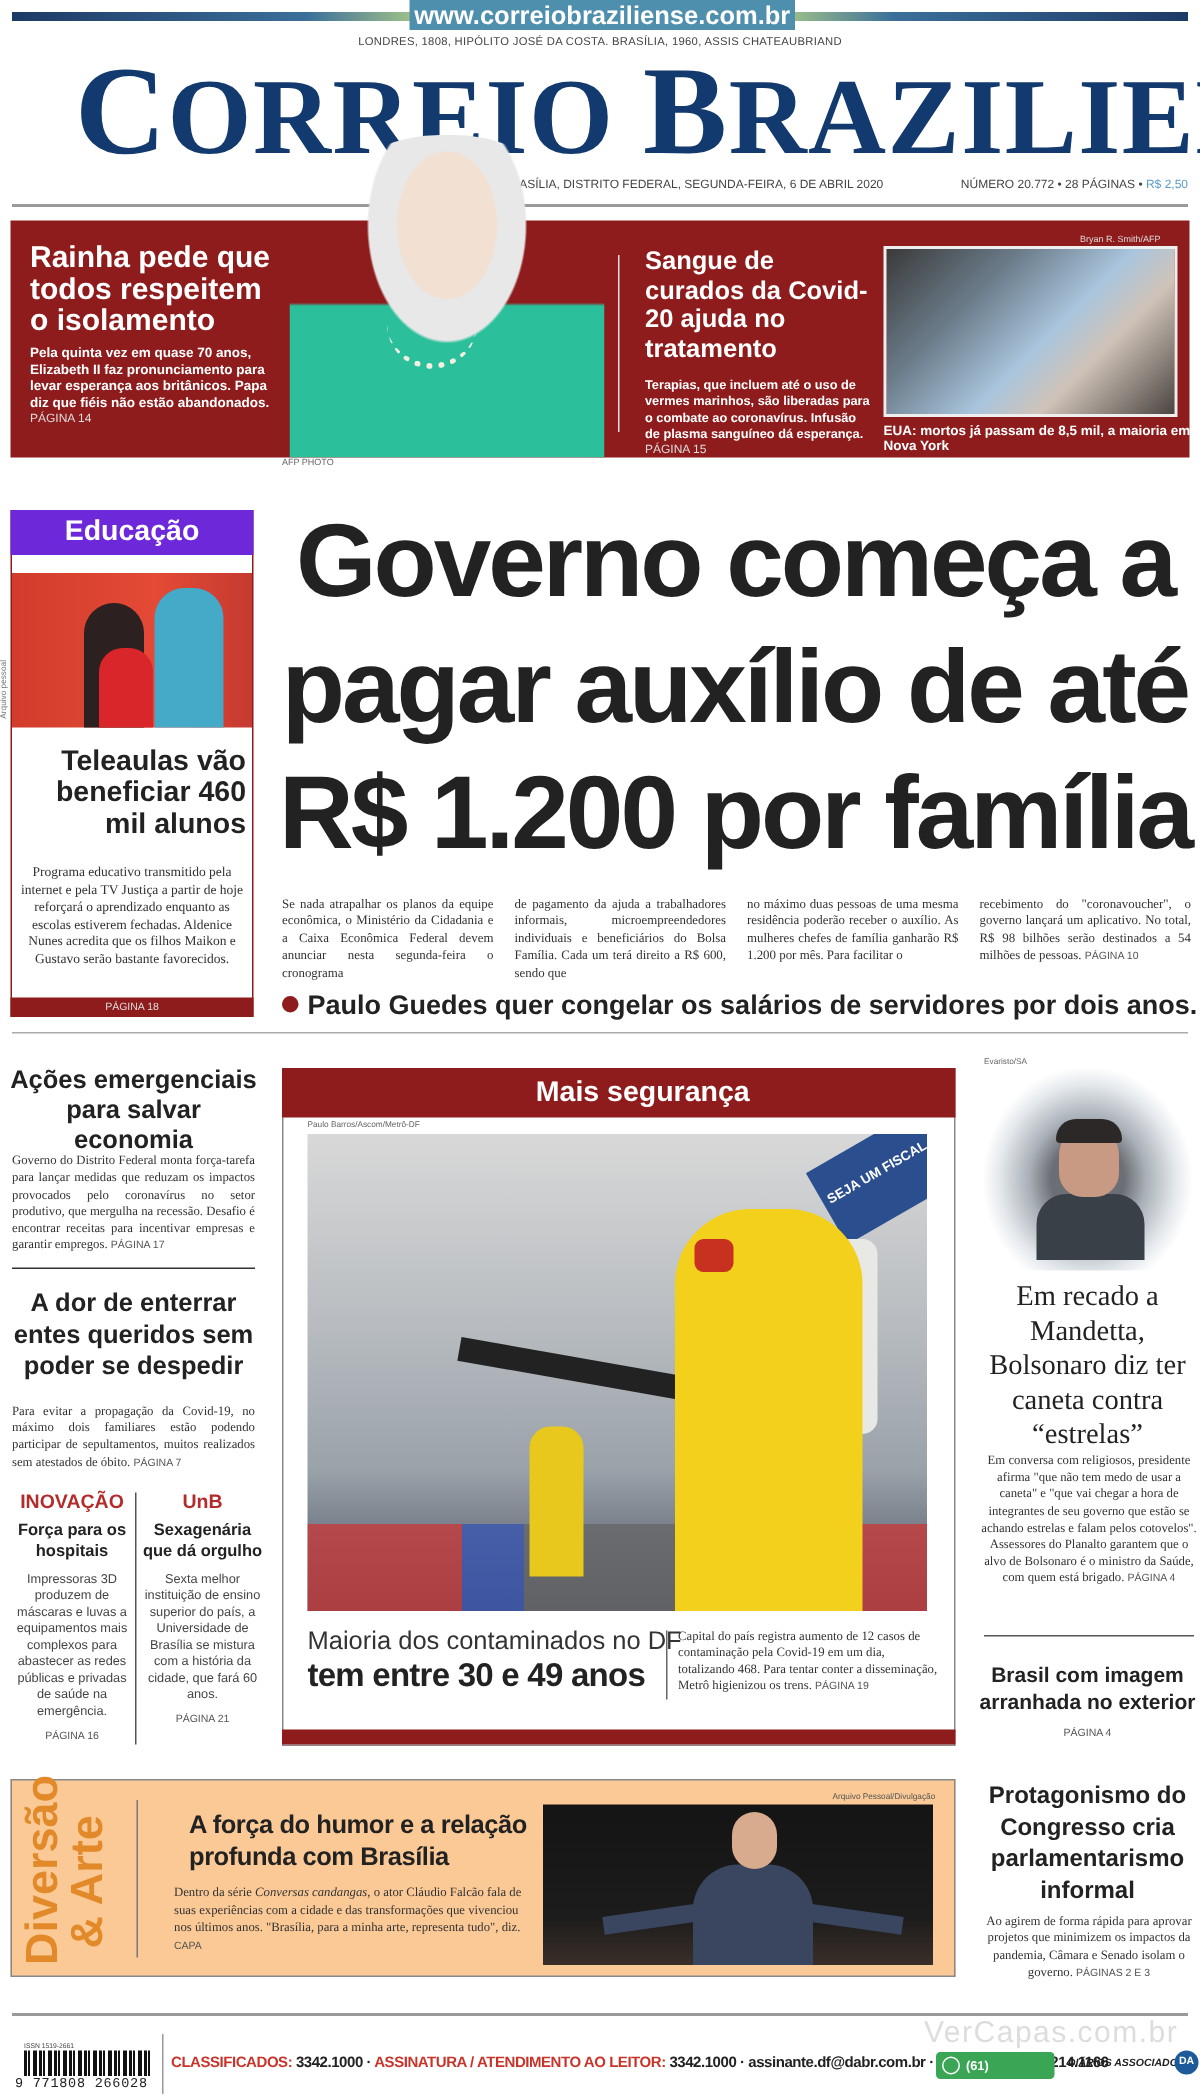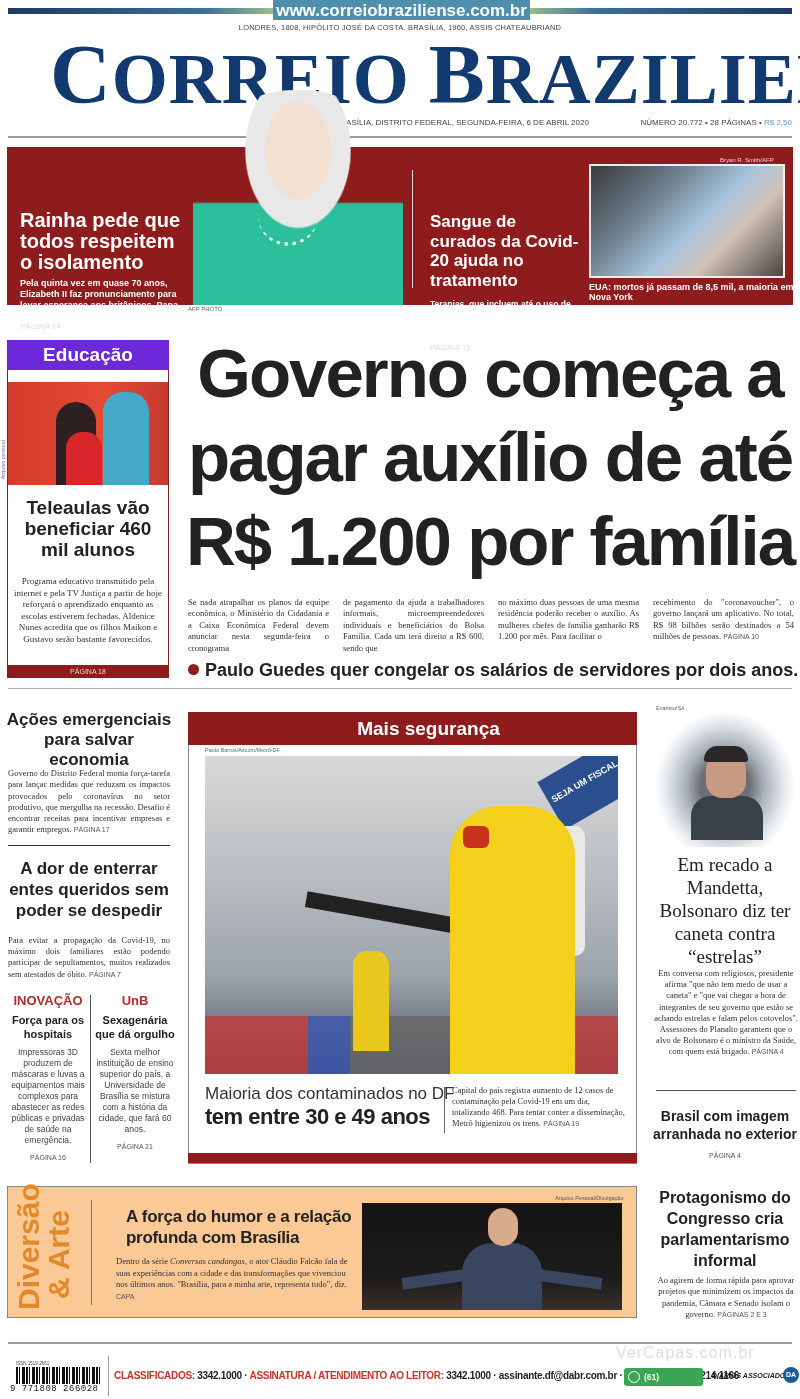--- a/index.html
+++ b/index.html
@@ -17,37 +17,37 @@
   .dateline { left: 335px; top: 118px; font-size: 8px; color: #444; }
   .edition { right: 8px; top: 118px; font-size: 8px; color: #444; }
   .edition .price { color: #5a9ac5; }
   .rule { left: 8px; width: 784px; height: 2px; background: #999; }
 
   
   .banner { left: 7px; top: 147px; width: 786px; height: 158px; background: #8f1c1c; }
   .queen-photo { left: 193px; top: 90px; width: 210px; height: 215px; border-radius: 100px 100px 0 0; background: radial-gradient(ellipse at 50% 28%, #f2e0d3 0 22%, #e8e8e8 23% 35%, transparent 36%), linear-gradient(180deg, transparent 0 52%, #2bbf9c 53% 100%); }
   .queen-photo .pearls { position:absolute; left: 65px; top: 120px; width: 60px; height: 36px; border-bottom: 4px dotted #f4f0e0; border-radius: 0 0 40px 40px; }
   .afp-credit { left: 188px; top: 306px; font-size: 6px; color: #666; }
-  .banner-h { color: #fff; font-weight: bold; font-size: 20px; line-height: 21px; margin-top: 48px; }
+  .banner-h { color: #fff; font-weight: bold; font-size: 20px; line-height: 21px; }
   .banner-p { color: #fff; font-size: 9px; line-height: 11px; font-weight: bold; }
   .banner-pg { color: #ddd; font-size: 8px; }
   .banner-divider { left: 412px; top: 170px; width: 1px; height: 118px; background: #ddd; }
   .ems-photo { left: 589px; top: 164px; width: 196px; height: 114px; border: 2px solid #eee; background: linear-gradient(135deg,#3a3a3a 0%,#6b7c8a 30%,#a9c5dd 55%,#d0c3b8 70%,#4a4440 100%); }
   .ems-credit { left: 720px; top: 157px; font-size: 6px; color: #ddd; }
   .ems-caption { left: 589px; top: 282px; font-size: 9px; color: #fff; font-weight: bold; }
 
   
   .edu-box { left: 7px; top: 340px; width: 162px; height: 338px; border: 1px solid #8f1c1c; }
   .edu-header { left: 7px; top: 340px; width: 162px; height: 30px; background: #6d28d9; color: #fff; font-weight: bold; font-size: 19px; text-align: center; line-height: 30px; }
   .edu-photo { left: 8px; top: 382px; width: 160px; height: 103px; background: linear-gradient(90deg,#d23c2c 0%,#e44a36 60%,#c53a30 100%); }
   .edu-photo .p1 { position:absolute; left: 48px; top: 20px; width: 40px; height: 83px; background: #2c2020; border-radius: 20px 20px 0 0; }
   .edu-photo .p2 { position:absolute; left: 95px; top: 10px; width: 46px; height: 93px; background: #45a9c8; border-radius: 20px 20px 0 0; }
   .edu-photo .p3 { position:absolute; left: 58px; top: 50px; width: 36px; height: 53px; background: #d8262a; border-radius: 16px 16px 0 0; }
   .edu-credit { left: 0px; top: 440px; font-size: 5.5px; color: #777; writing-mode: vertical-rl; transform: rotate(180deg); }
-  .edu-h { left: 12px; top: 497px; width: 152px; text-align: center; font-weight: bold; font-size: 19px; line-height: 21px; color: #222; }
+  .edu-h { left: 12px; top: 497px; width: 152px; text-align: right; font-weight: bold; font-size: 19px; line-height: 21px; color: #222; }
   .edu-p { left: 12px; top: 576px; width: 152px; text-align: center; font-size: 9px; line-height: 11.5px; color: #333; }
   .edu-footer { left: 7px; top: 665px; width: 162px; height: 13px; background: #8f1c1c; color: #ddd; font-size: 7px; text-align: center; line-height: 13px; }
 
   
   .main-h { left: 182px; top: 332px; width: 616px; text-align: center; font-weight: bold; font-size: 69px; line-height: 84px; color: #222; letter-spacing: -2px; }
   .main-cols { left: 188px; top: 597px; width: 606px; display: flex; gap: 14px; }
   .main-cols div { flex: 1; font-size: 8.6px; line-height: 11.4px; color: #333; text-align: justify; }
   .pg { font-family: "Liberation Sans", sans-serif; font-size: 7px; color: #555; }
   .guedes { left: 188px; top: 660px; width: 610px; font-weight: bold; font-size: 18px; color: #222; white-space: nowrap; }
   .guedes .dot { display: inline-block; width: 11px; height: 11px; border-radius: 50%; background: #8f1c1c; margin-right: 6px; vertical-align: 1px; }
@@ -114,21 +114,21 @@
   
   .footer-rule { left: 8px; top: 1342px; width: 784px; height: 2px; background: #999; }
   .barcode-isbn { left: 16px; top: 1361px; font-size: 4.5px; color: #444; }
   .barcode-bars { left: 16px; top: 1367px; width: 84px; height: 17px; background: repeating-linear-gradient(90deg,#111 0 2px,#fff 2px 3px,#111 3px 4px,#fff 4px 6px,#111 6px 9px,#fff 9px 10px); }
   .barcode-num { left: 10px; top: 1384px; font-size: 9px; color: #222; font-family: "Liberation Mono", monospace; letter-spacing: 0.5px; }
   .footer-vsep { left: 108px; top: 1356px; width: 1px; height: 40px; background: #999; }
   .contacts { left: 114px; top: 1370px; font-size: 10px; font-weight: bold; color: #222; white-space: nowrap; letter-spacing: -0.3px; }
   .contacts .red { color: #c8342a; }
   .whatsapp { left: 624px; top: 1368px; width: 79px; height: 18px; background: #3aa655; color: #fff; font-size: 8.5px; font-weight: bold; border-radius: 3px; line-height: 18px; padding-left: 20px; }
   .whatsapp .wa-icon { position: absolute; left: 4px; top: 3px; width: 12px; height: 12px; border: 1.5px solid #fff; border-radius: 50%; }
-  .watermark { left: 616px; top: 1344px; font-size: 16px; color: #ddd; letter-spacing: 1px; }
+  .watermark { left: 616px; top: 1344px; font-size: 20px; color: #ddd; letter-spacing: 1px; }
   .diarios { left: 712px; top: 1372px; font-size: 7px; font-style: italic; font-weight: bold; color: #222; }
   .da-logo { left: 783px; top: 1367px; width: 16px; height: 16px; border-radius: 50%; background: #1d5a9a; color: #fff; font-size: 7px; font-weight: bold; text-align: center; line-height: 16px; }
 </style>
 </head>
 <body>
 
 <div class="abs top-bar"></div>
 <a class="abs url-box sans">www.correiobraziliense.com.br</a>
 <div class="abs founders sans">LONDRES, 1808, HIPÓLITO JOSÉ DA COSTA. BRASÍLIA, 1960, ASSIS CHATEAUBRIAND</div>
 <div class="abs logo serif">

